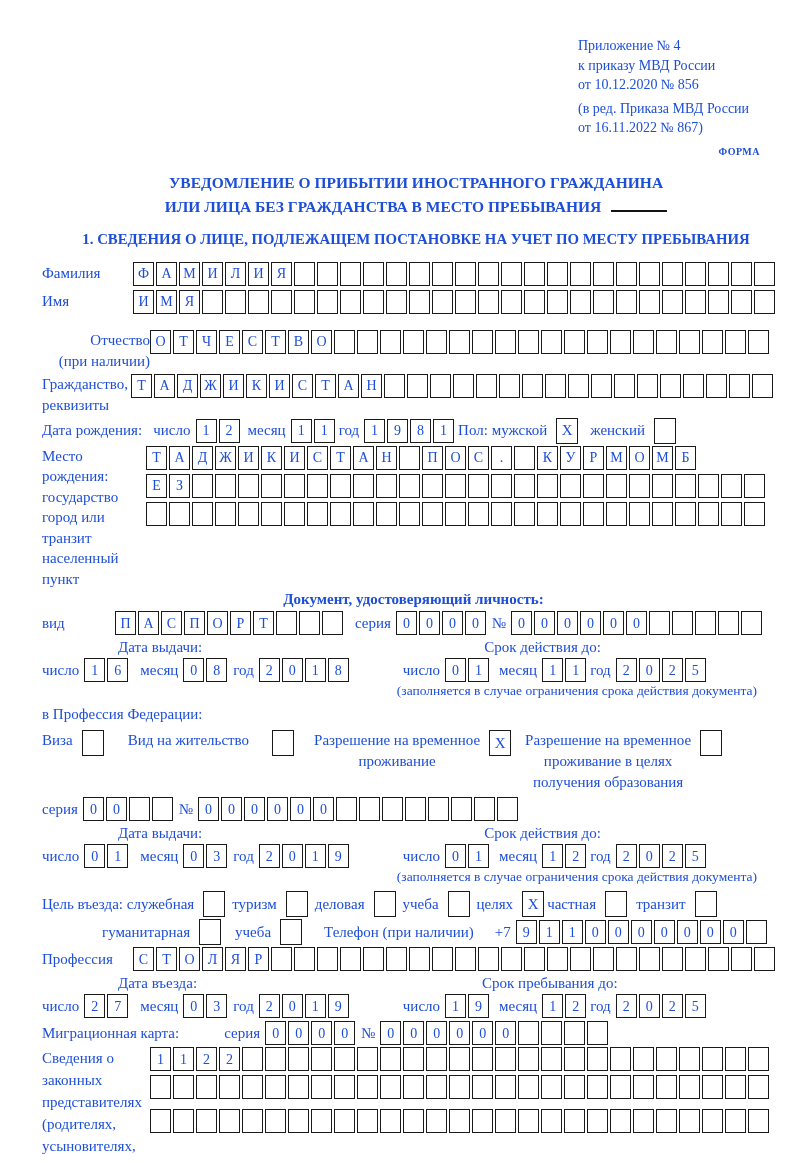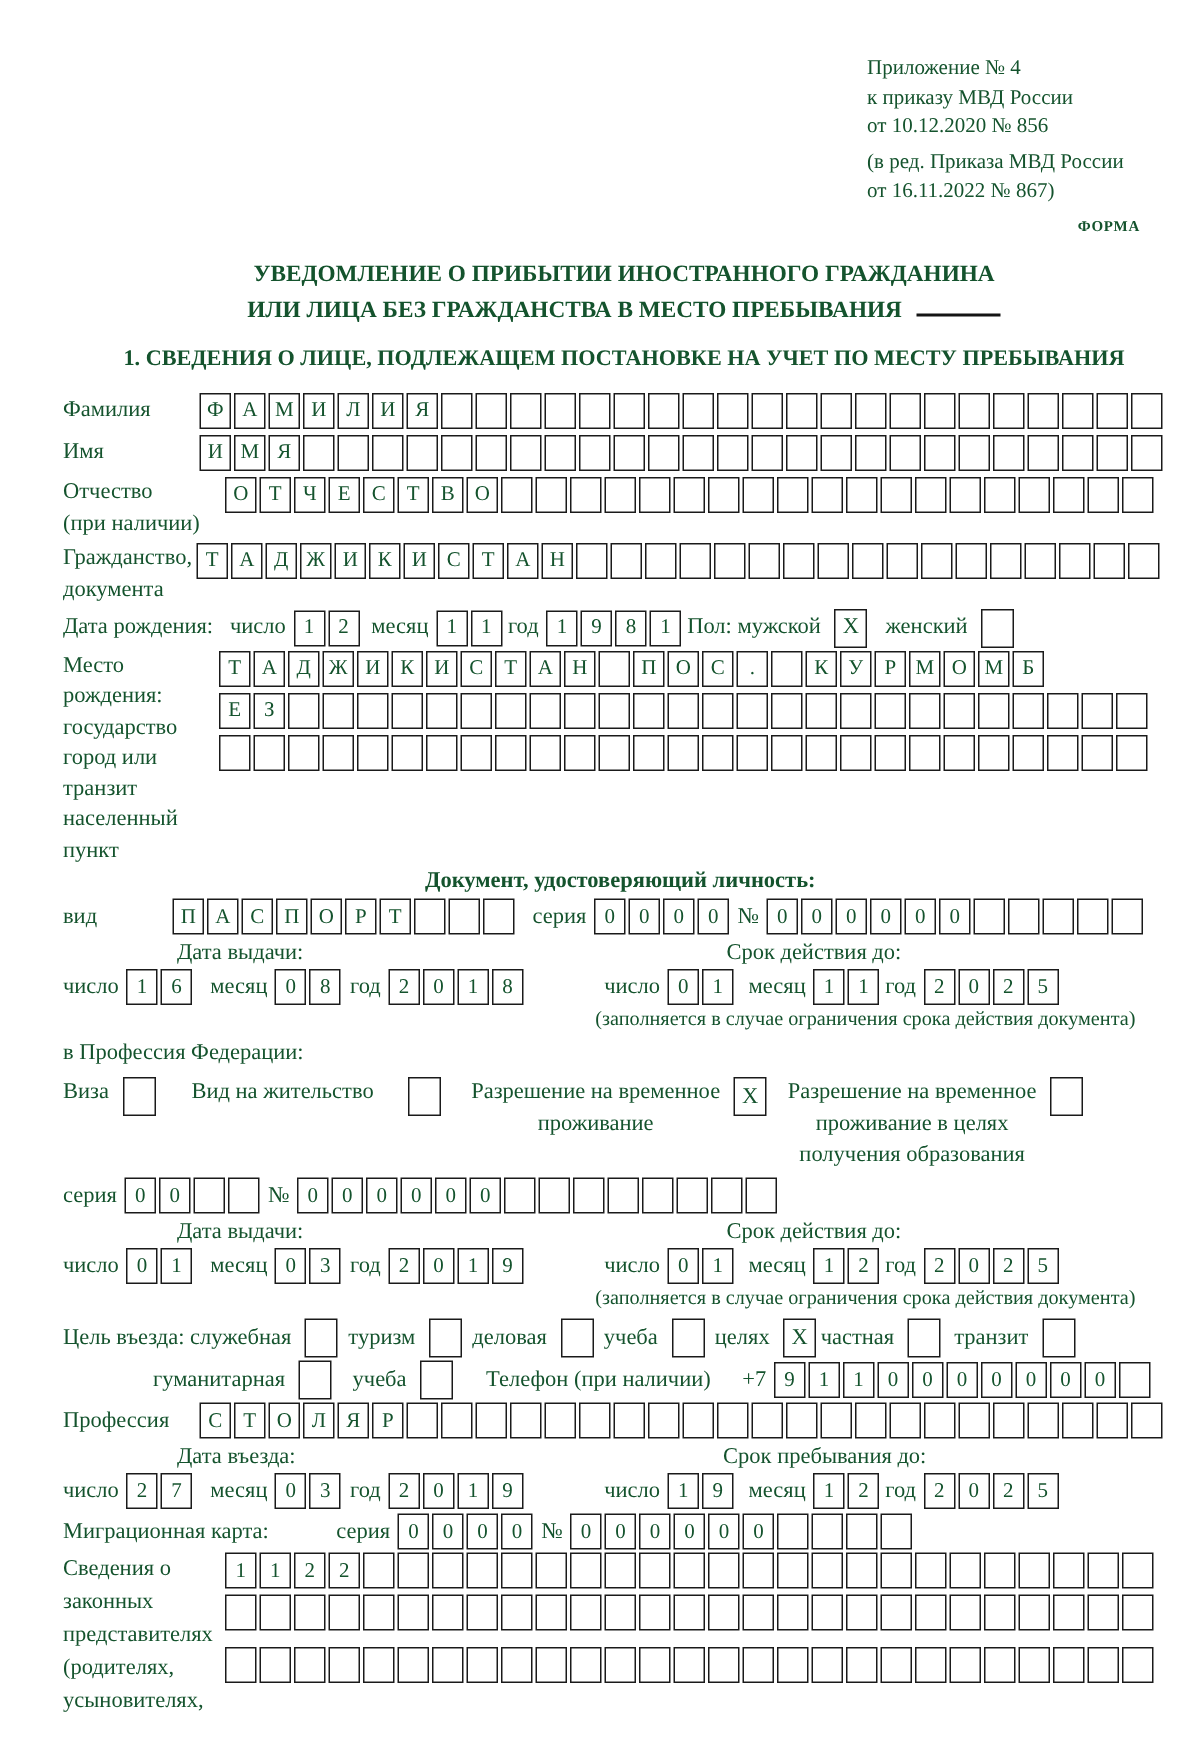--- a/index.html
+++ b/index.html
@@ -1,18 +1,18 @@
 <!DOCTYPE html>
 <html><head>
 <meta charset="utf-8">
 <style>
   html,body{margin:0;padding:0;background:#ffffff;}
   .page{
     width:800px;height:1163px;box-sizing:border-box;position:relative;
-    background:#ffffff;color:#14532d;overflow:hidden;
+    background:#ffffff;color:#1d4ed8;overflow:hidden;
     padding:36px 10px 0 42px;
     font-family:"Liberation Serif","DejaVu Serif",serif;
     font-size:15px;
   }
   .b{font-weight:bold;}
   .appendix{margin-left:536px;font-size:14px;line-height:19.5px;}
   .appendix .amend{margin-top:4px;}
   .forma{margin-top:8px;text-align:right;padding-right:30px;font-weight:bold;font-size:10px;letter-spacing:.5px;}
   .title{margin-top:14px;text-align:center;font-weight:bold;font-size:15.5px;line-height:24px;}
   .blank{display:inline-block;width:56px;border-bottom:2px solid #141414;margin-left:10px;height:14px;}
@@ -127,21 +127,21 @@
           <span class="cell"></span>
           <span class="cell"></span>
           <span class="cell"></span>
           <span class="cell"></span>
           <span class="cell"></span>
           <span class="cell"></span>
           <span class="cell"></span>
           <span class="cell"></span>
         </div>
       </div>
-      <div class="row top" style="margin-top: 4px;">
+      <div class="row top" style="margin-top: 16px; text-align: right;">
         <div class="blocklabel" style="width: 108px;">
           <div>Отчество</div>
           <div>(при наличии)</div>
         </div>
         <div class="blockcol">
           <div class="boxrow"><div class="cellwrap">
               <span class="cell">О</span>
               <span class="cell">Т</span>
               <span class="cell">Ч</span>
               <span class="cell">Е</span>
@@ -167,21 +167,21 @@
               <span class="cell"></span>
               <span class="cell"></span>
               <span class="cell"></span>
               <span class="cell"></span>
             </div></div>
         </div>
       </div>
       <div class="row top" style="margin-top: 2px;">
         <div class="blocklabel" style="width: 89px;">
           <div>Гражданство,</div>
-          <div>документа</div>
+          <div>реквизиты</div>
         </div>
         <div class="blockcol">
           <div class="boxrow"><div class="cellwrap">
               <span class="cell">Т</span>
               <span class="cell">А</span>
               <span class="cell">Д</span>
               <span class="cell">Ж</span>
               <span class="cell">И</span>
               <span class="cell">К</span>
               <span class="cell">И</span>

